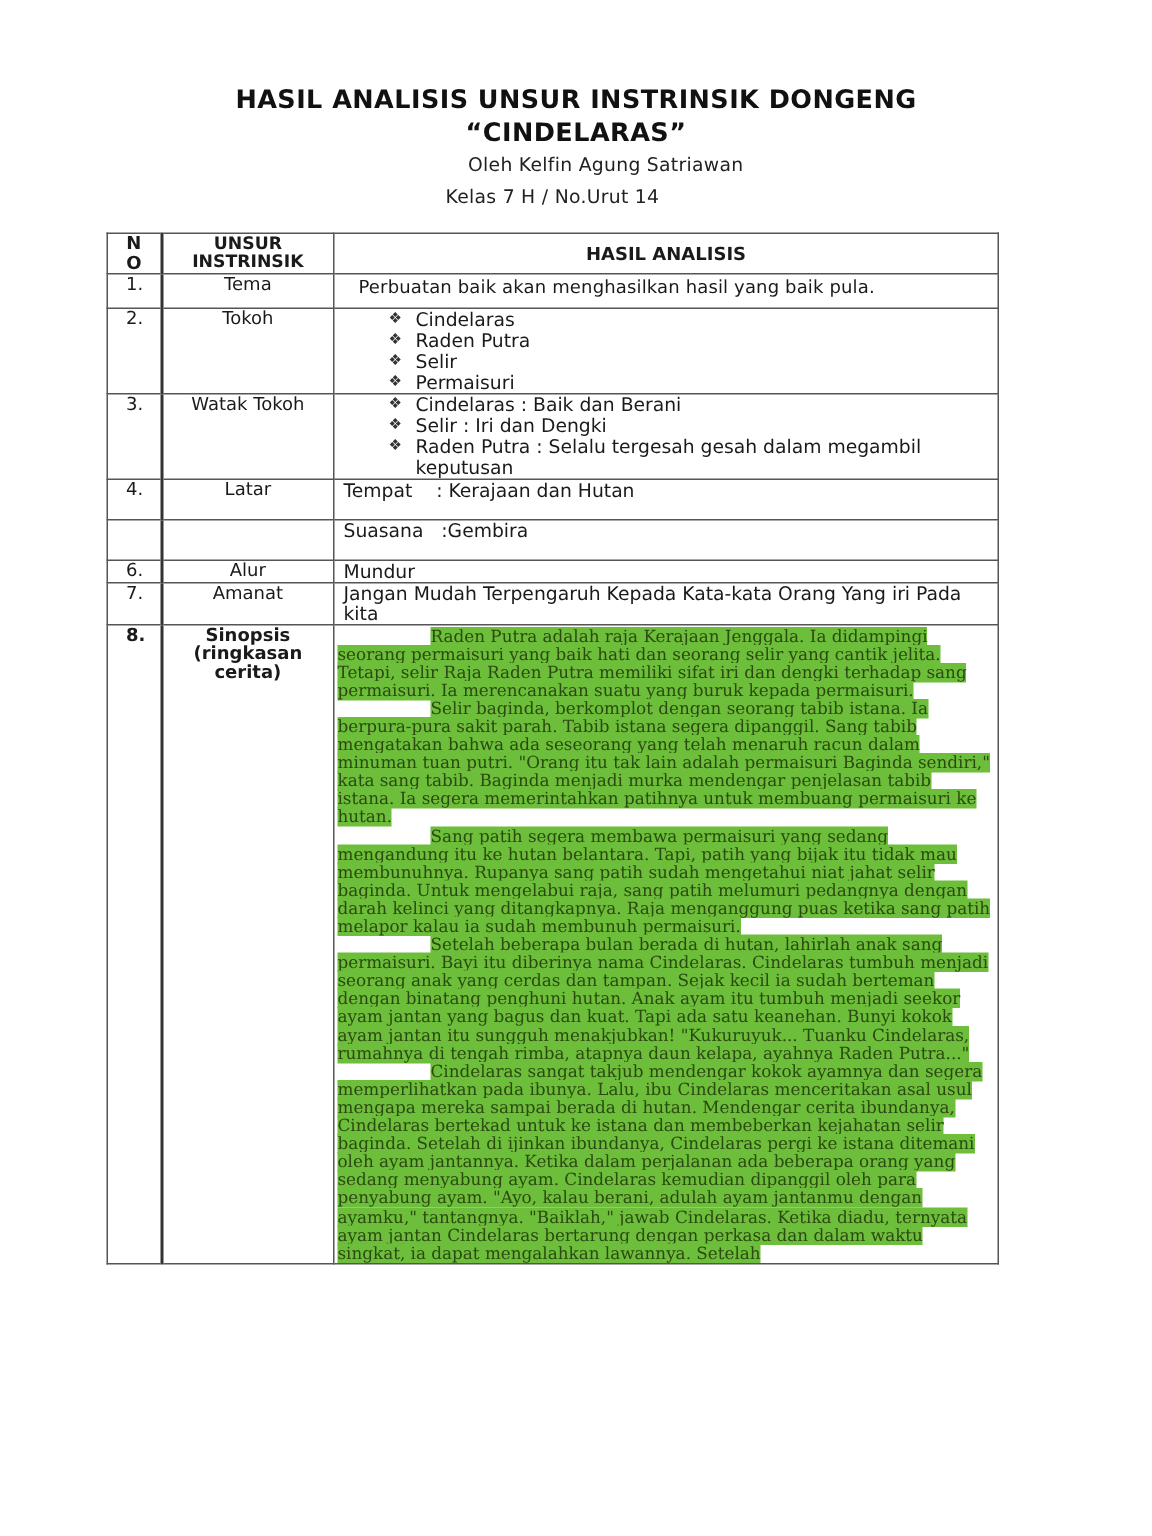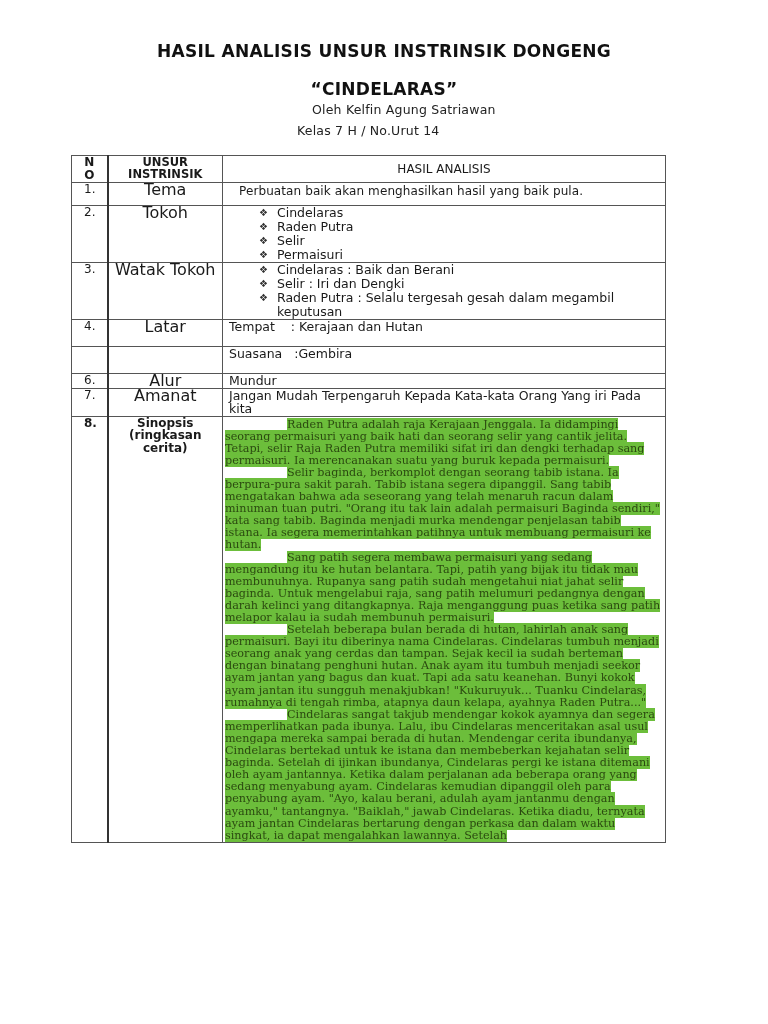--- a/index.html
+++ b/index.html
@@ -20,21 +20,21 @@
     left: 0;
     width: 768px;
     text-align: center;
     font-family: "DejaVu Sans", sans-serif;
     font-weight: bold;
     font-size: 17px;
     letter-spacing: 0.3px;
     line-height: 22px;
     color: #111;
   }
-  .title-1 { top: 40px; }
+  .title-1 { top: 56px; }
   .title-2 { top: 78px; }
   .byline {
     position: absolute;
     left: 298px;
     font-family: "DejaVu Sans", sans-serif;
     font-size: 12.5px;
     color: #222;
     letter-spacing: 0.2px;
   }
   .byline-1 { top: 102px; left: 300px; margin-left: 12px; }
@@ -63,34 +63,34 @@
     padding-top: 1px;
   }
   .th-unsur {
     font-weight: bold;
     font-size: 11.5px;
     text-align: center;
     line-height: 12px;
     padding-top: 1px;
   }
   .th-hasil {
-    font-weight: normal;
+    font-weight: bold;
     font-size: 12px;
     text-align: center;
     vertical-align: middle !important;
     line-height: 26px;
   }
   .cell-no {
     font-size: 12px;
     padding-left: 12px !important;
     line-height: 13px;
   }
   .cell-no.bold { font-weight: bold; }
   .cell-unsur {
-    font-size: 16px;
+    font-size: 12px;
     text-align: center;
     line-height: 13px;
   }
   .cell-unsur.bold { font-weight: bold; font-size: 12px; line-height: 12.5px; }
   .cell-hasil {
     font-size: 12.5px;
     line-height: 13.5px;
     padding-left: 6px !important;
     padding-right: 3px !important;
     margin-top: 28px;

